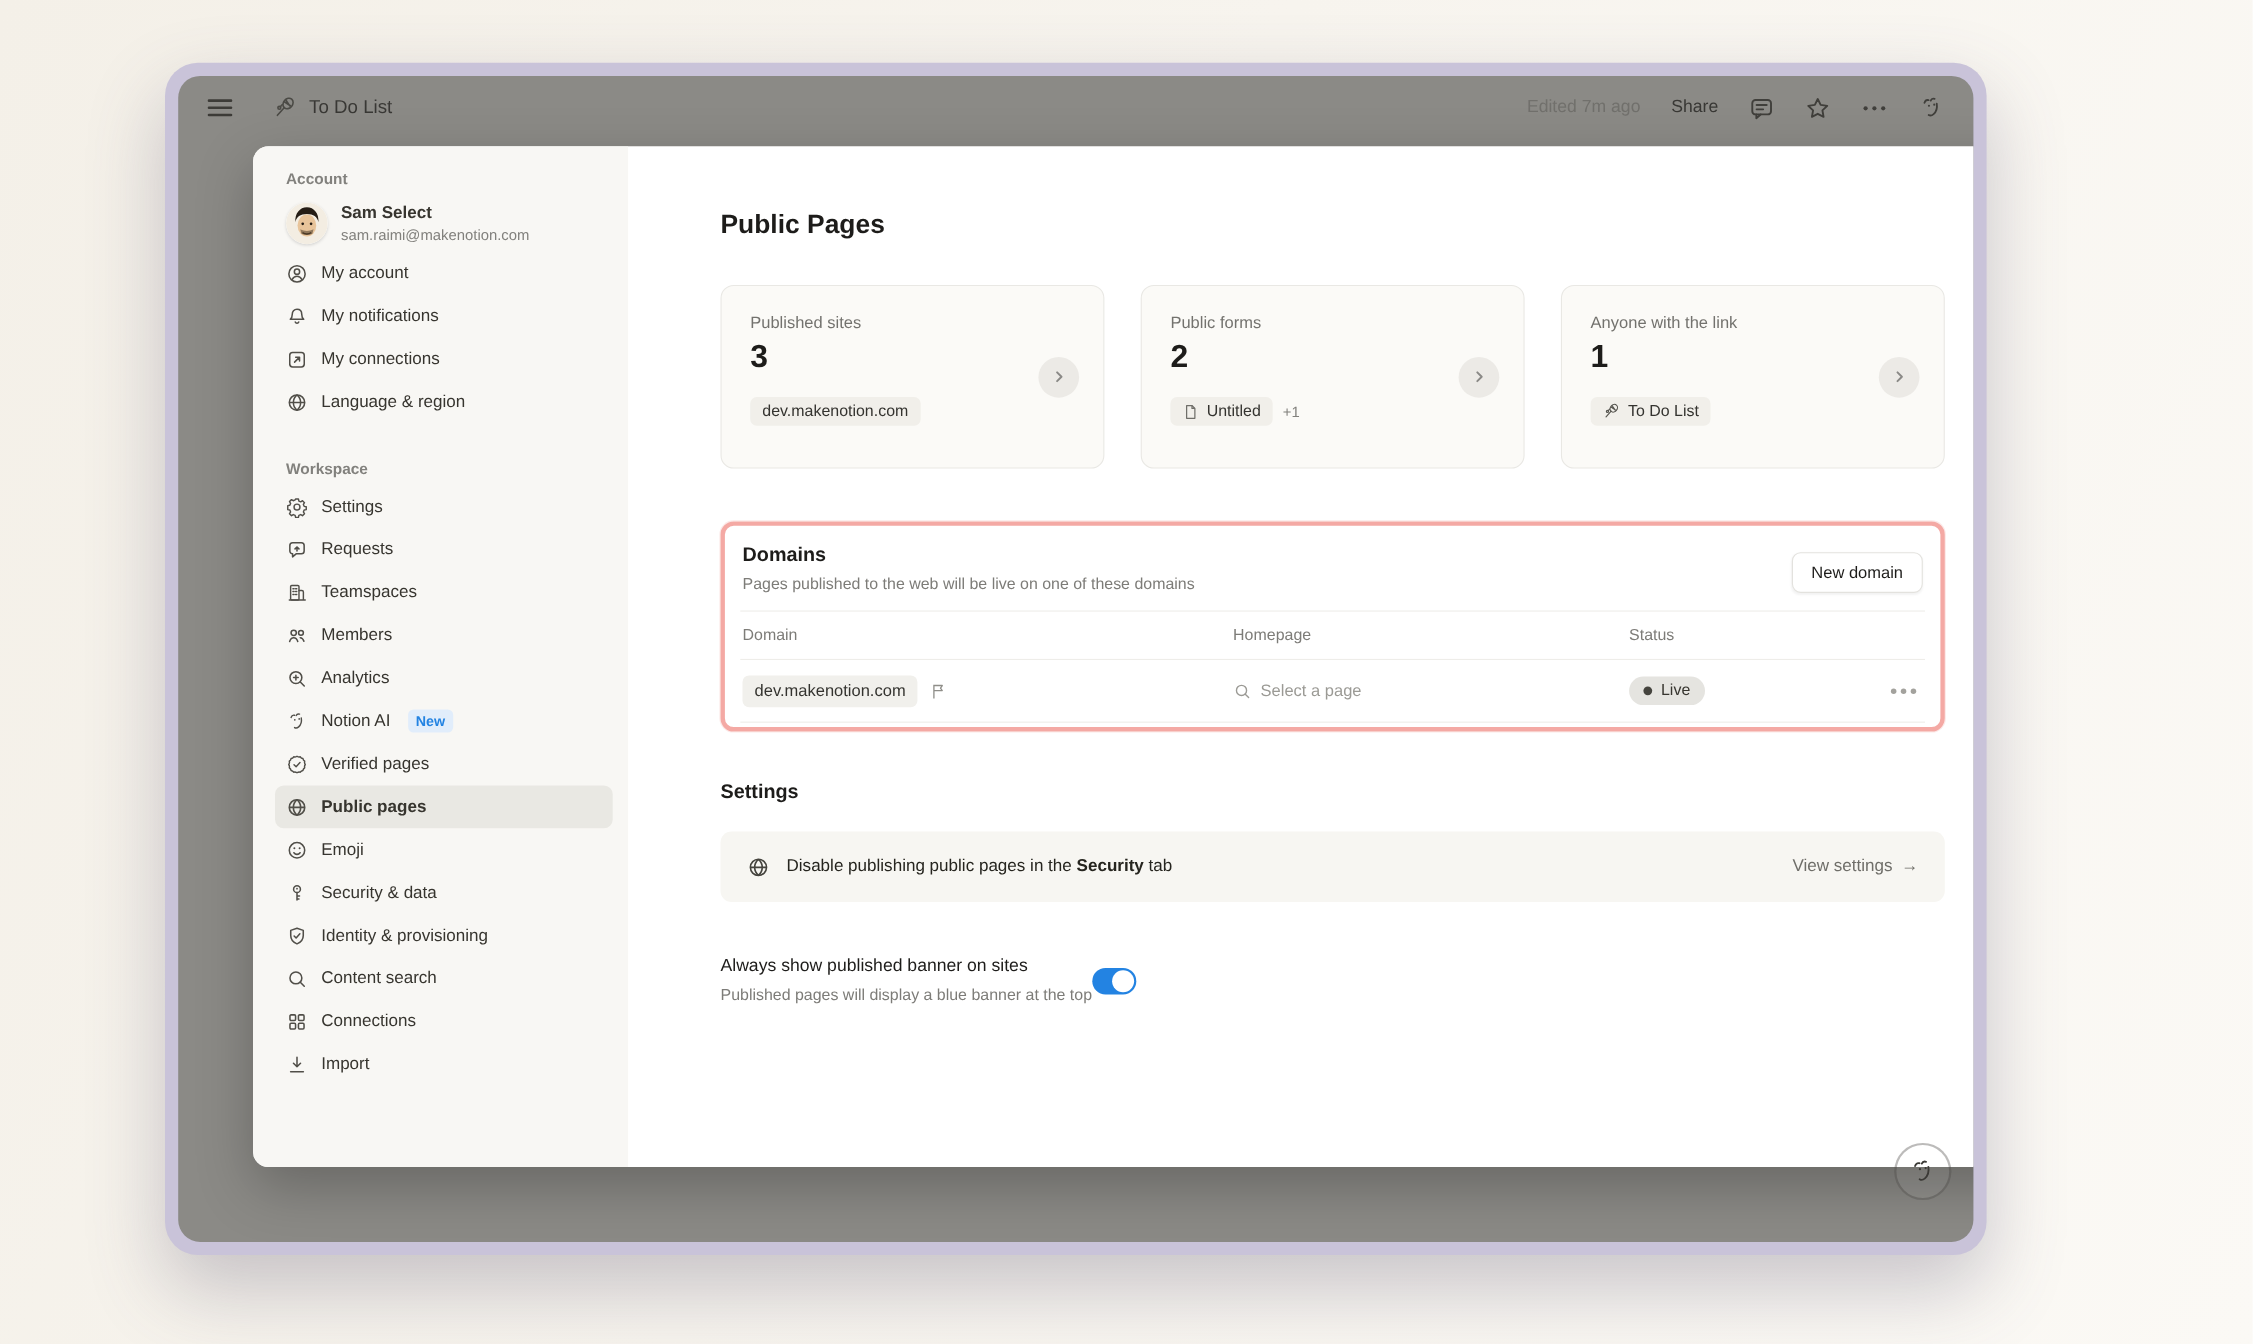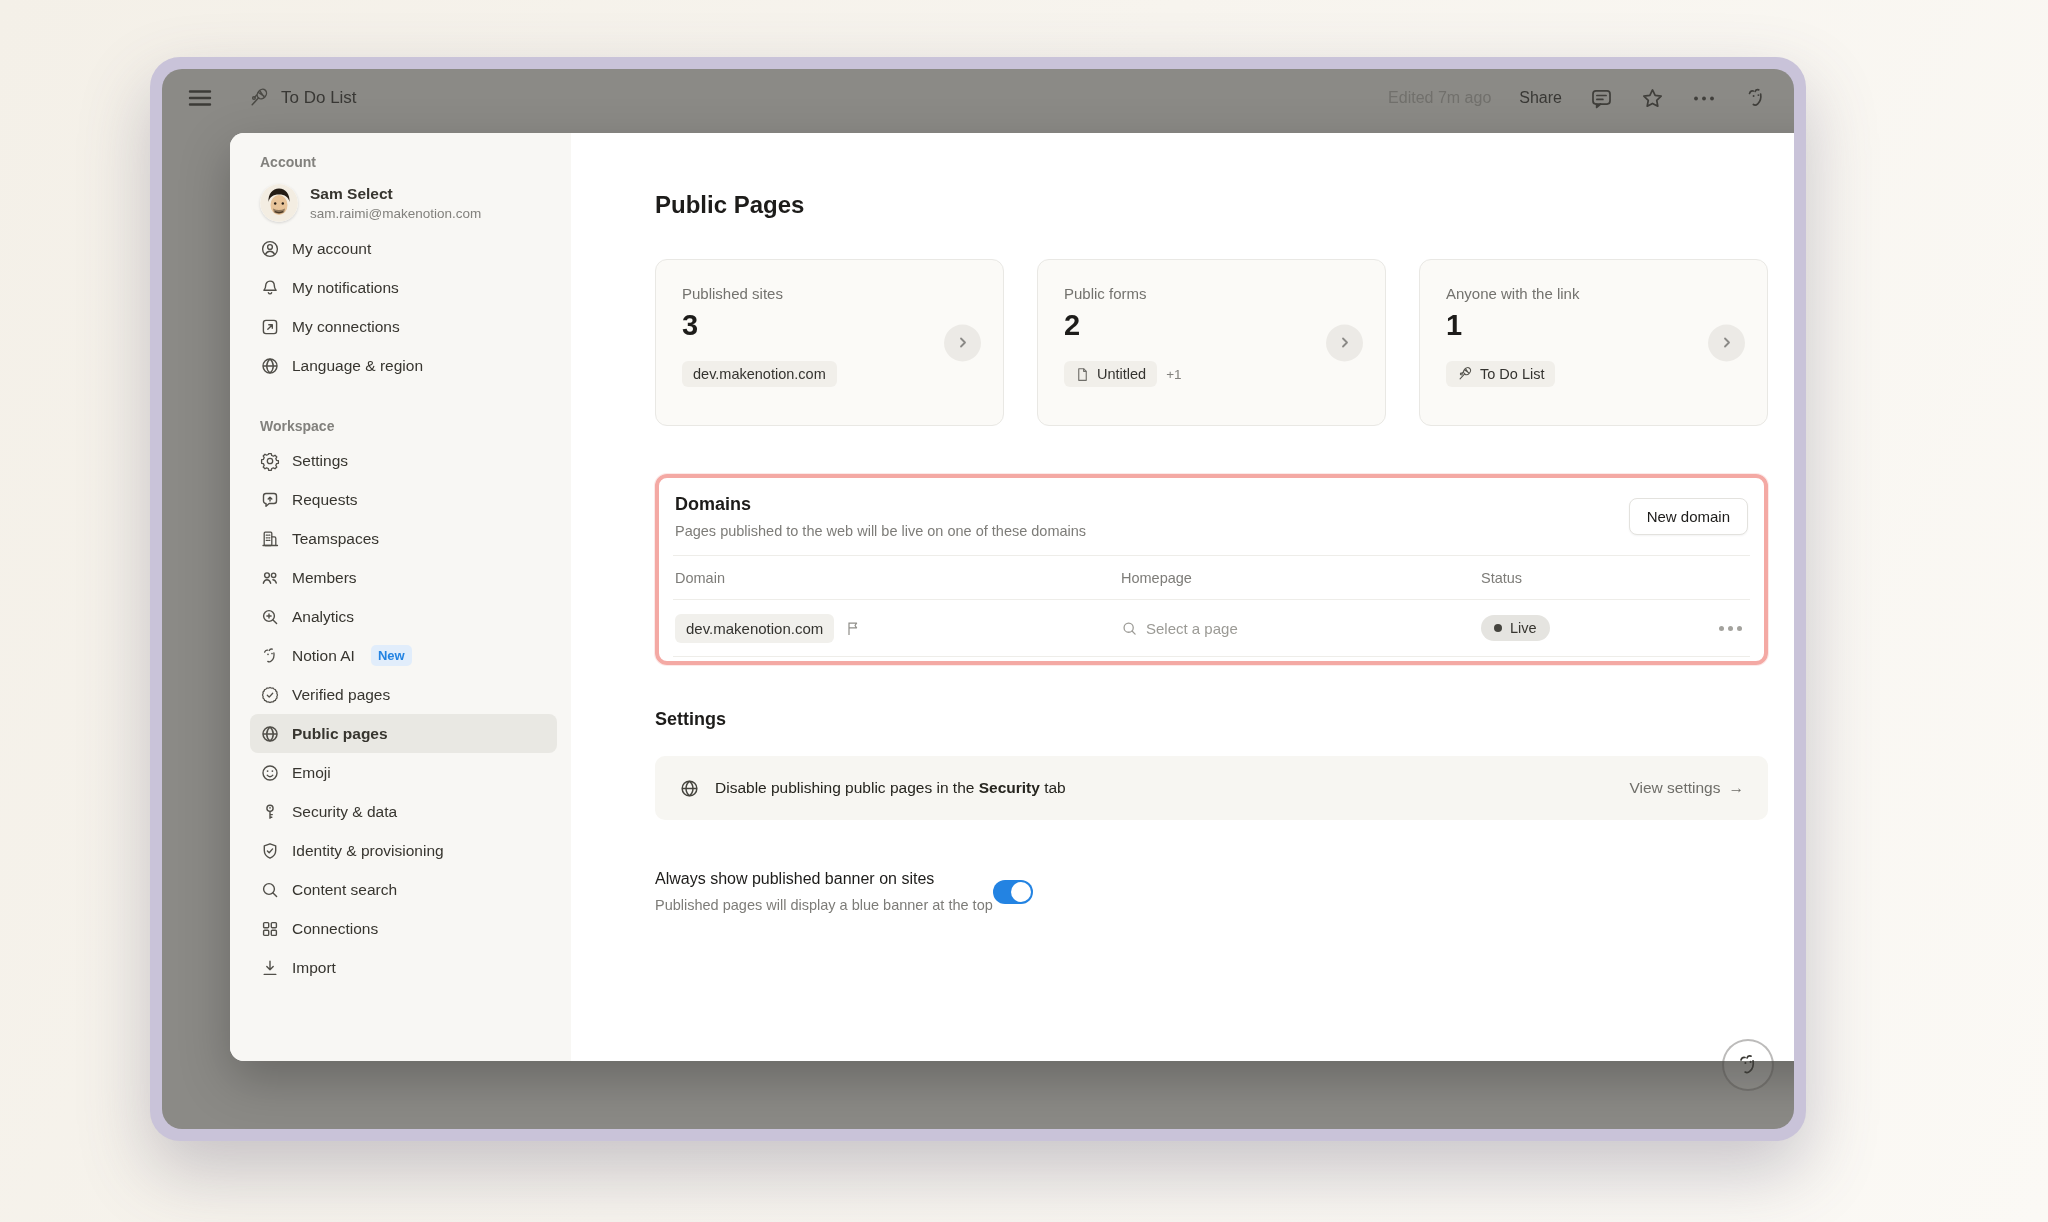--- a/index.html
+++ b/index.html
@@ -36,21 +36,21 @@
   .card{flex:1;position:relative;height:167px;background:#fbfaf7;border:1px solid #e9e8e4;border-radius:12px;padding:25px 26px;cursor:pointer}
   .card-label{font-size:15px;color:#73726e}
   .card-count{font-size:29px;font-weight:700;color:#1d1c1a;margin-top:7px}
   .chip-row{margin-top:19px;display:flex;align-items:center;gap:9px}
   .chip{display:inline-flex;align-items:center;gap:7px;background:#f1efea;border-radius:6px;padding:5px 11px;font-size:14.5px;color:#34332f;white-space:nowrap}
   .chip svg{color:#6f6e69}
   .chip-extra{font-size:13.5px;color:#82817d}
   .chev{position:absolute;right:22px;top:50%;transform:translateY(-50%);width:37px;height:37px;border-radius:50%;background:#eceae6;color:#8a8986;display:flex;align-items:center;justify-content:center}
   
   .domains{margin-top:48px;border:4px solid #f4a9a4;border-radius:12px;padding:12px 14px 4px;box-shadow:0 0 0 1px rgba(244,169,164,.25)}
-  .dom-head{display:flex;justify-content:space-between;align-items:center;padding:4px 2px 0}
+  .dom-head{display:flex;justify-content:space-between;align-items:flex-end;padding:4px 2px 0}
   .dom-title{font-size:18px;font-weight:700;color:#1d1c1a}
   .dom-desc{font-size:14.5px;color:#7d7c78;margin-top:8px}
   .btn-new{background:#fff;border:1px solid #e3e2de;border-radius:8px;padding:9px 17px;font-size:15px;font-weight:500;color:#1d1c1a;cursor:pointer;box-shadow:0 1px 2px rgba(0,0,0,.05)}
   .dom-table{margin-top:16px}
   .trow{display:flex;align-items:center;border-top:1px solid #eeede9}
   .trow.header{height:44px;color:#7d7c78;font-size:14.5px}
   .trow.data{height:58px;border-bottom:1px solid #eeede9}
   .col1{flex:0 0 448px;display:flex;align-items:center;gap:11px;padding-left:2px}
   .col2{flex:0 0 360px;display:flex;align-items:center;gap:9px}
   .col3{flex:1;display:flex;align-items:center;justify-content:space-between;padding-right:8px}

